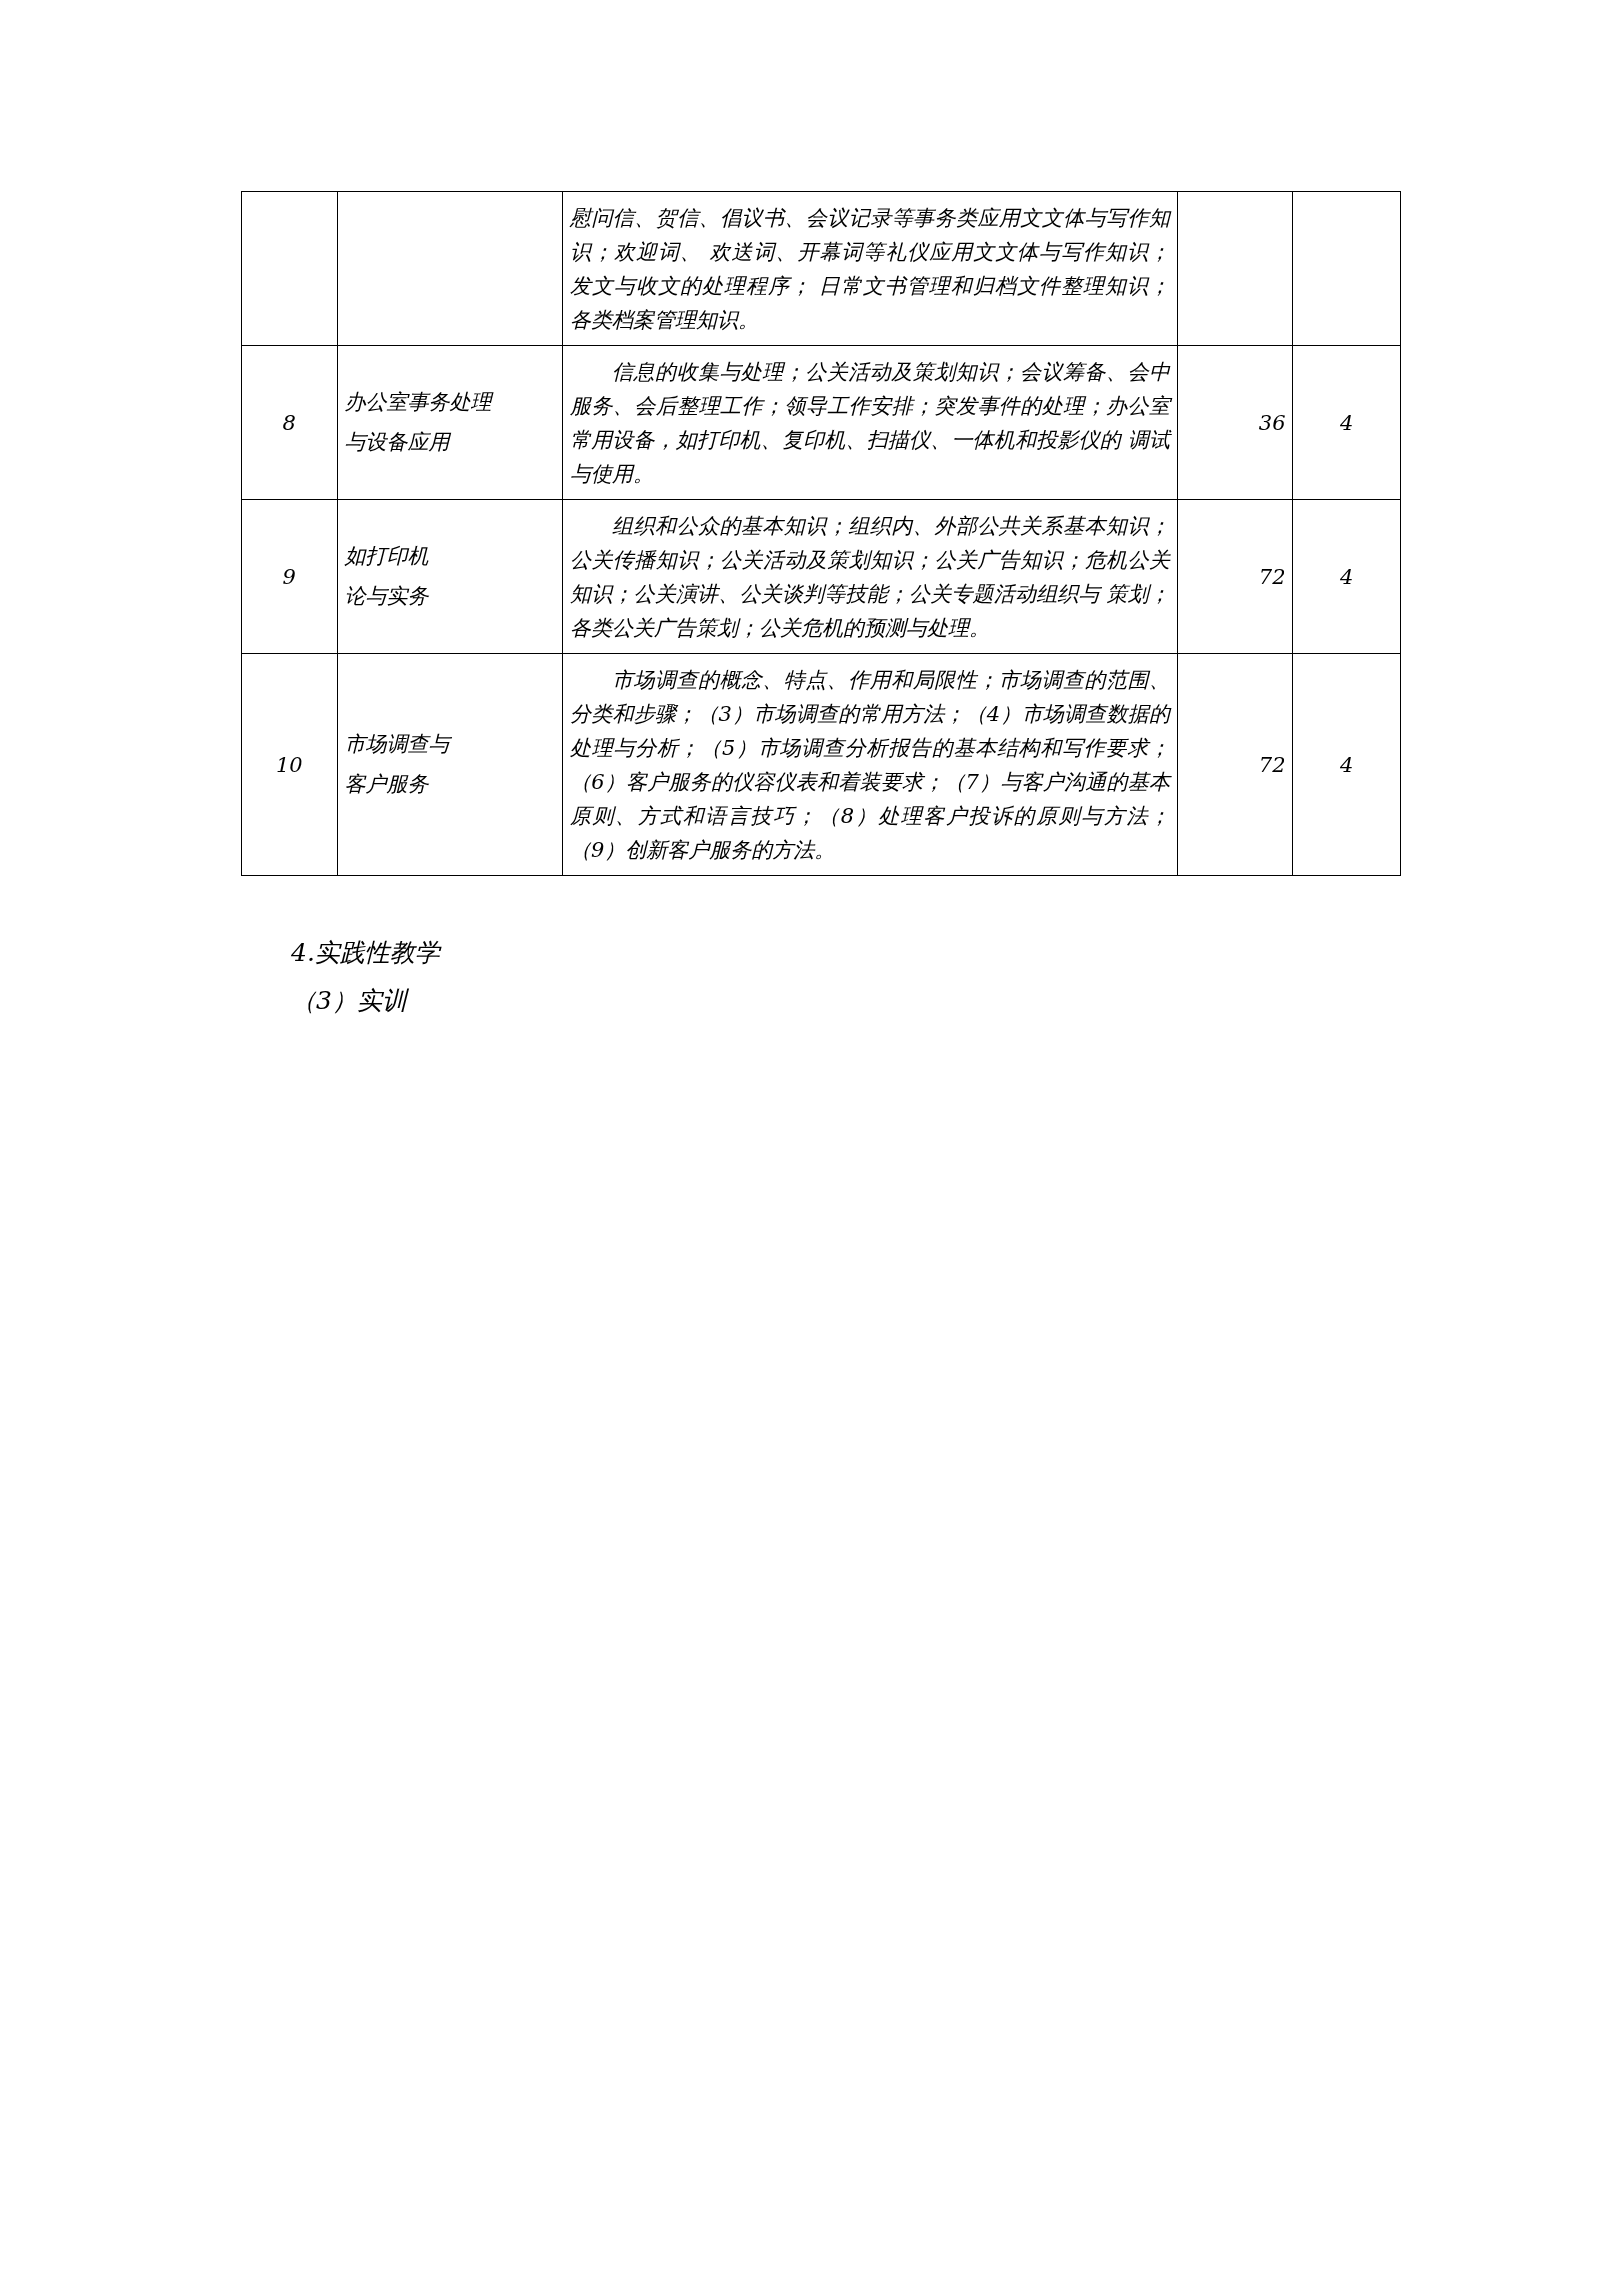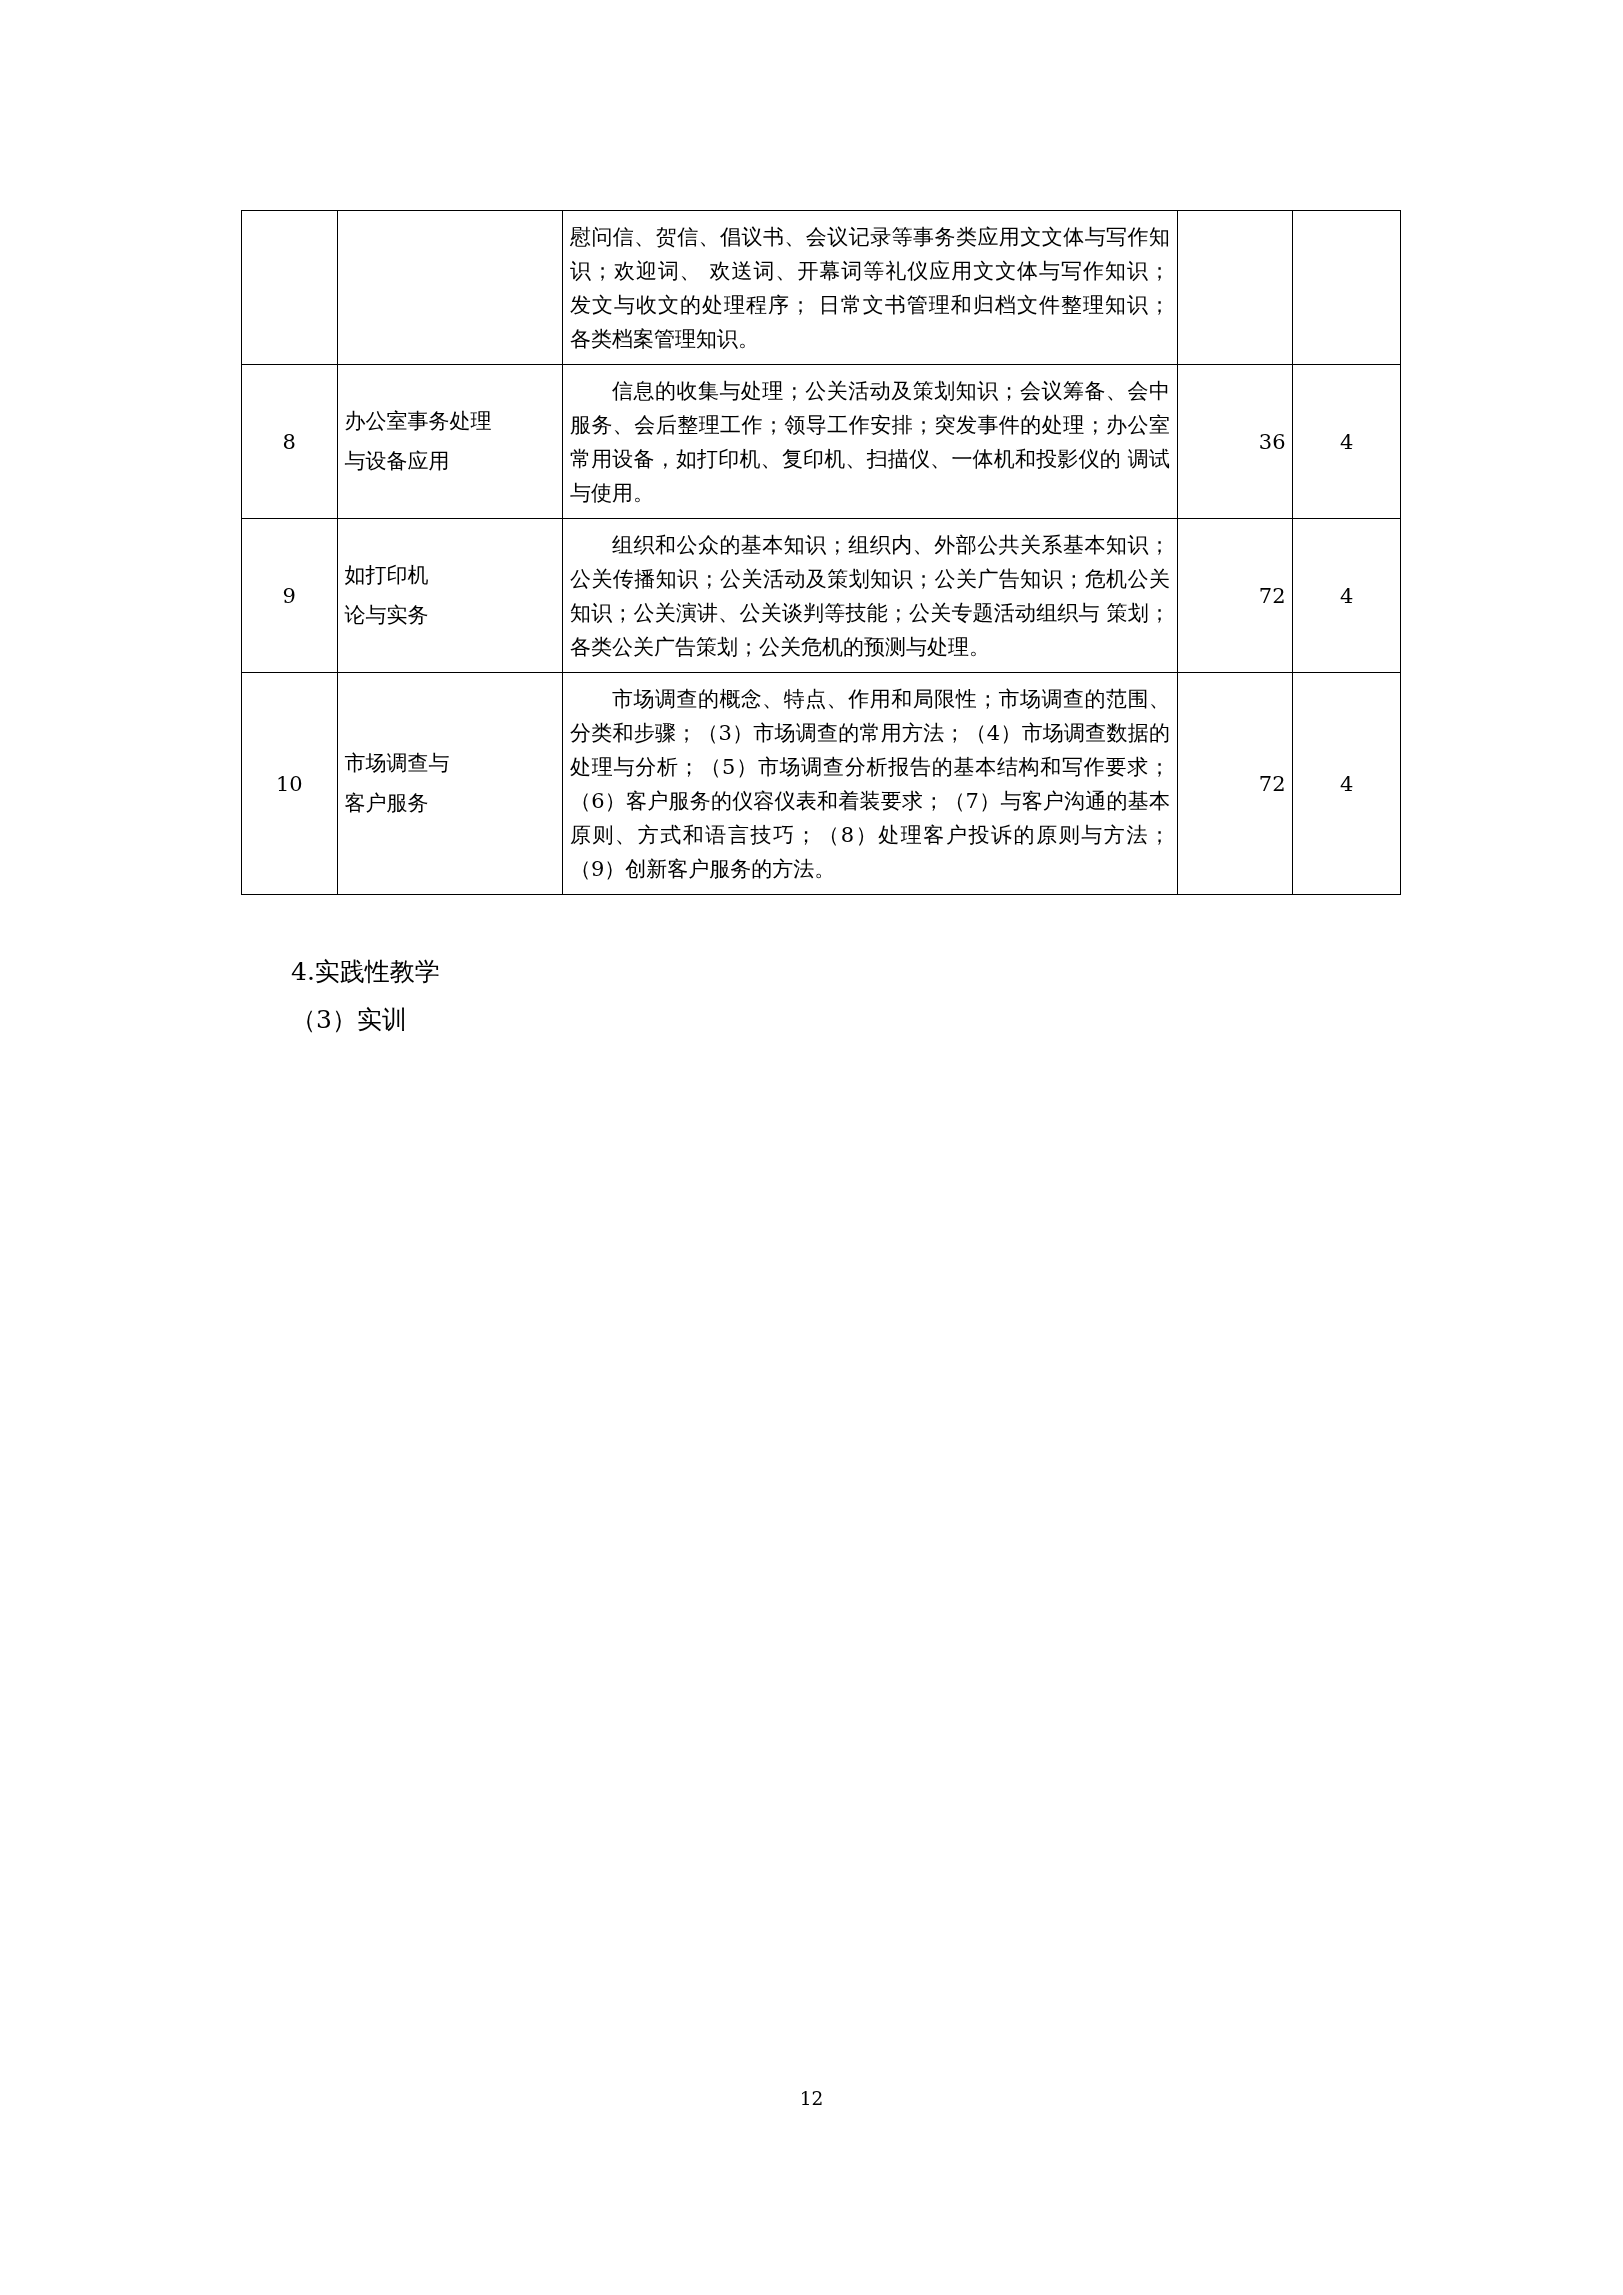--- a/index.html
+++ b/index.html
@@ -17,22 +17,23 @@
   .page {
     position: absolute;
     left: 0; top: 0;
     width: 1623px;
     height: 2295px;
     background: #ffffff;
   }
   .content {
     position: absolute;
     left: 241px;
-    top: 210px;
+    top: 191px;
     width: 1133px;
+    font-style: italic;
   }
   table.course-table {
     border-collapse: collapse;
     width: 1133px;
     table-layout: fixed;
   }
   table.course-table td {
     border: 1.7px solid #000000;
     vertical-align: middle;
     padding: 8.5px 6.8px;
@@ -153,15 +154,14 @@
       </tbody>
     </table>
 
     <div class="body-text">
       <p class="indent2">4.实践性教学</p>
       <p class="indent2">（3）实训</p>
     </div>
 
   </div>
 
-  <div class="page-number">12</div>
 </div>
 
 
 </body></html>

